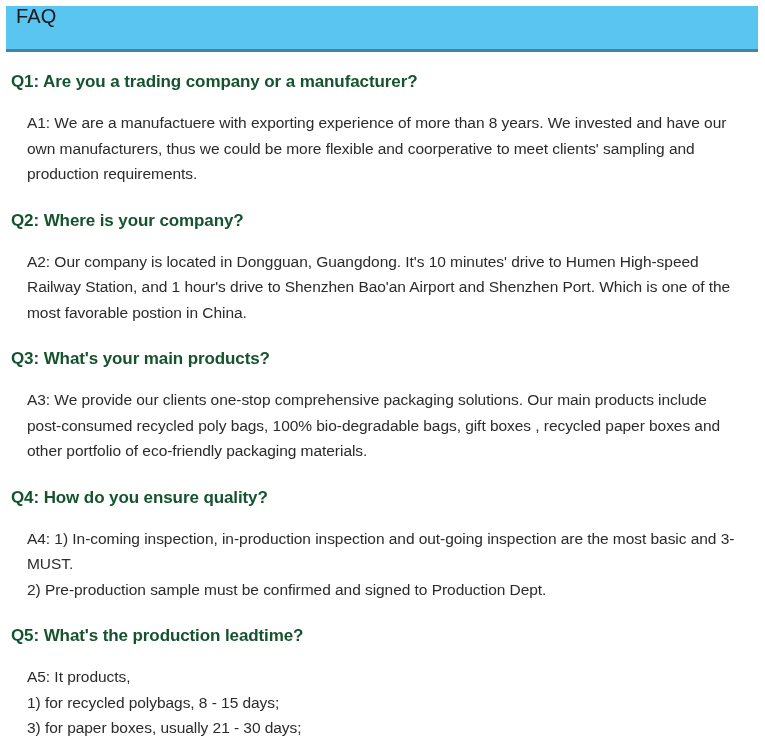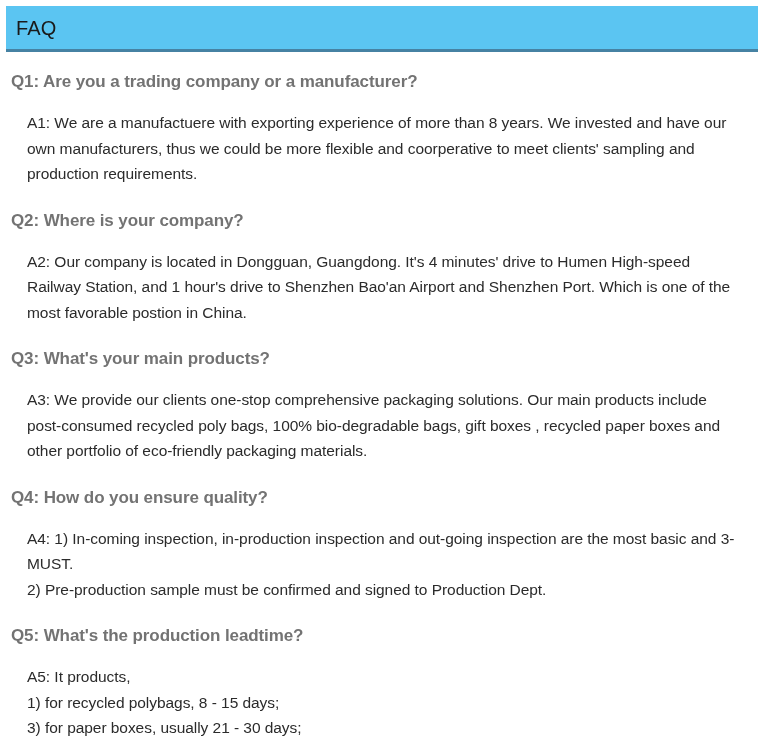--- a/index.html
+++ b/index.html
@@ -27,21 +27,21 @@
   .faq-banner {
     position: absolute;
     left: 6px;
     top: 6px;
     width: 752px;
     height: 46px;
     background: #5bc5f2;
     border-bottom: 3px solid #4682a3;
     box-sizing: border-box;
     display: flex;
-    align-items: center;
+    align-items: flex-start;
   }
   .faq-banner-title {
     font-size: 20px;
     line-height: 1;
     color: #1a1a1a;
     font-weight: 400;
     padding-left: 10px;
     letter-spacing: 0.2px;
   }
 
@@ -56,21 +56,21 @@
   .faq-item {
     margin-bottom: 21px;
   }
   .faq-item:last-child {
     margin-bottom: 0;
   }
 
   .faq-question {
     font-size: 17px;
     font-weight: bold;
-    color: #737373;
+    color: #14532d;
     line-height: 25px;
     margin: 0 0 1px 0;
     letter-spacing: -0.1px;
   }
 
   .faq-answer {
     font-size: 15.5px;
     color: #2b2b2b;
     line-height: 25.5px;
     margin: 16px;
@@ -95,21 +95,21 @@
     <div class="faq-item">
       <h3 class="faq-question">Q1: Are you a trading company or a manufacturer?</h3>
       <p class="faq-answer">
         <span class="faq-answer-line">A1: We are a manufactuere with exporting experience of more than 8 years. We invested and have our own manufacturers, thus we could be more flexible and coorperative to meet clients' sampling and production requirements.</span>
       </p>
     </div>
 
     <div class="faq-item">
       <h3 class="faq-question">Q2: Where is your company?</h3>
       <p class="faq-answer">
-        <span class="faq-answer-line">A2: Our company is located in Dongguan, Guangdong. It's 4 minutes' drive to Humen High-speed Railway Station, and 1 hour's drive to Shenzhen Bao'an Airport and Shenzhen Port. Which is one of the most favorable postion in China.</span>
+        <span class="faq-answer-line">A2: Our company is located in Dongguan, Guangdong. It's 10 minutes' drive to Humen High-speed Railway Station, and 1 hour's drive to Shenzhen Bao'an Airport and Shenzhen Port. Which is one of the most favorable postion in China.</span>
       </p>
     </div>
 
     <div class="faq-item">
       <h3 class="faq-question">Q3: What's your main products?</h3>
       <p class="faq-answer">
         <span class="faq-answer-line">A3: We provide our clients one-stop comprehensive packaging solutions. Our main products include post-consumed recycled poly bags, 100% bio-degradable bags, gift boxes , recycled paper boxes and other portfolio of eco-friendly packaging materials.</span>
       </p>
     </div>
 

